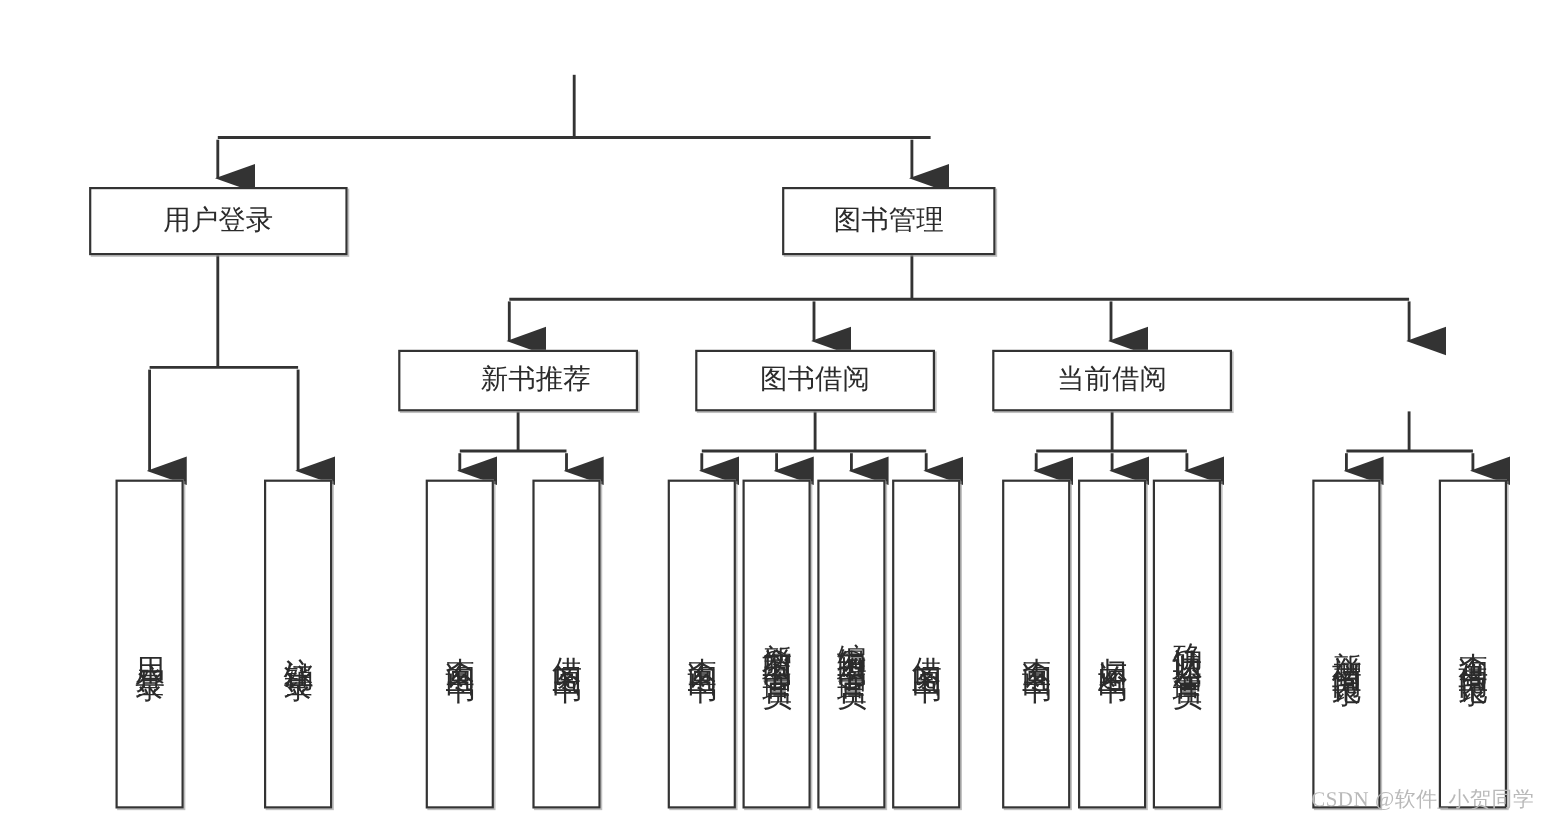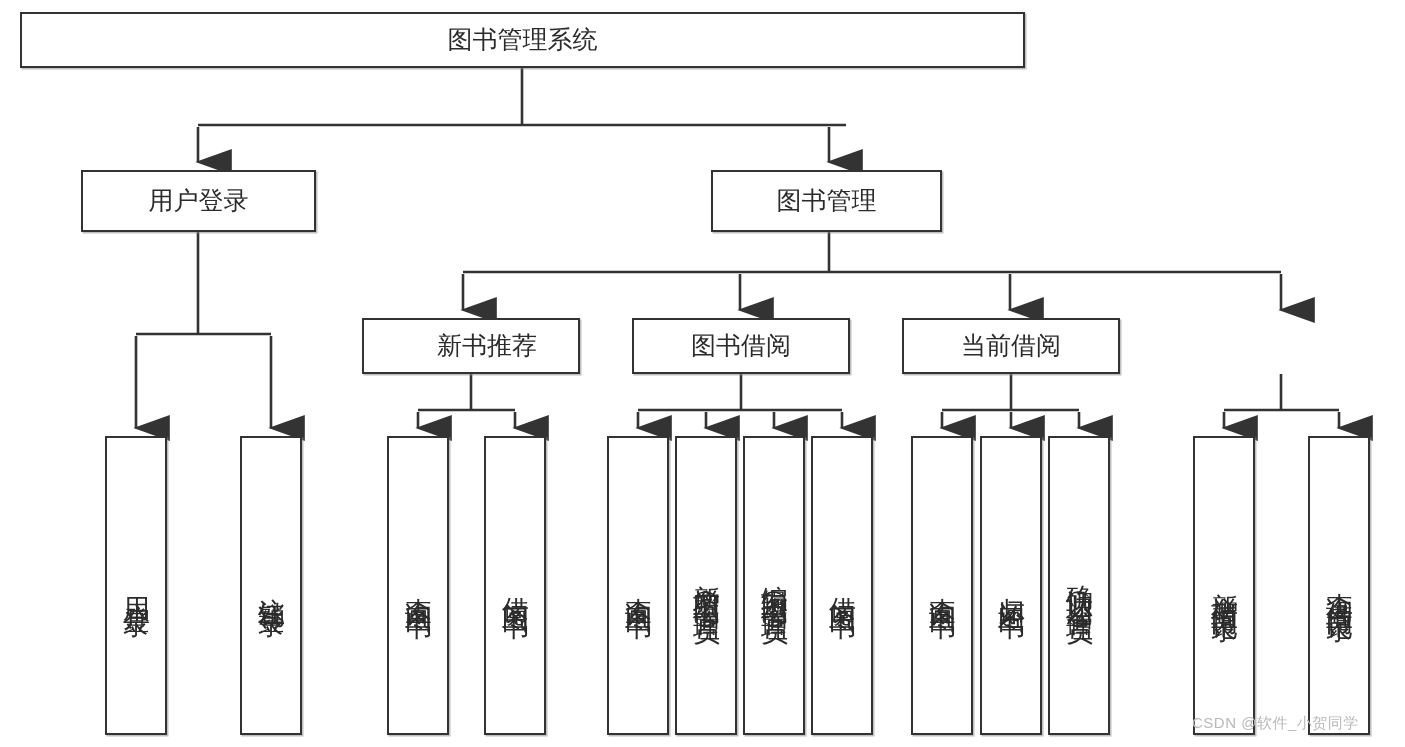--- a/index.html
+++ b/index.html
@@ -34,25 +34,26 @@
     writing-mode:vertical-rl;
     text-orientation:upright;
     font-size:27px;
     letter-spacing:5px;
     line-height:1;
     white-space:nowrap;
   }
   #watermark{
     position:absolute;
     left:1192px;top:714px;
-    font-size:15px;
+    font-size:19px;
     color:#b9b9b9;
     white-space:nowrap;
     letter-spacing:0.5px;
     pointer-events:none;
+    font-family:Liberation Serif, serif;
   }
 </style>
 </head>
 <body>
 
 <div id="diagram-root">
 
   <svg id="edges" viewBox="0 0 1405 747" xmlns="http://www.w3.org/2000/svg">
     <defs>
       <marker id="arrow" viewBox="0 0 12 14" refX="6" refY="13" markerWidth="12" markerHeight="14" orient="auto-start-reverse">
@@ -97,28 +98,25 @@
       <path d="M 1011 412 L 1011 428" marker-end="url(#arrow)"></path>
       <path d="M 1079 412 L 1079 428" marker-end="url(#arrow)"></path>
 
       <path d="M 1281 374 L 1281 410"></path>
       <path d="M 1224 410 L 1339 410"></path>
       <path d="M 1224 412 L 1224 428" marker-end="url(#arrow)"></path>
       <path d="M 1339 412 L 1339 428" marker-end="url(#arrow)"></path>
     </g>
   </svg>
 
-  <div class="node root" style="left:20px;top:12px;width:1005px;height:56px;">
-    <span class="node-label">图书管理系统</span>
-  </div>
 
   <div class="node h" style="left:81px;top:170px;width:235px;height:62px;">
     <span class="node-label">用户登录</span>
   </div>
-  <div class="node h" style="left:711px;top:170px;width:231px;height:62px;">
+  <div class="node h" style="left:711px;top:170px;width:194px;height:62px;">
     <span class="node-label">图书管理</span>
   </div>
 
   <div class="node h" style="left:362px;top:318px;width:218px;height:56px;padding-left:32px;">
     <span class="node-label">新书推荐</span>
   </div>
   <div class="node h" style="left:632px;top:318px;width:218px;height:56px;">
     <span class="node-label">图书借阅</span>
   </div>
   <div class="node h" style="left:902px;top:318px;width:218px;height:56px;">

